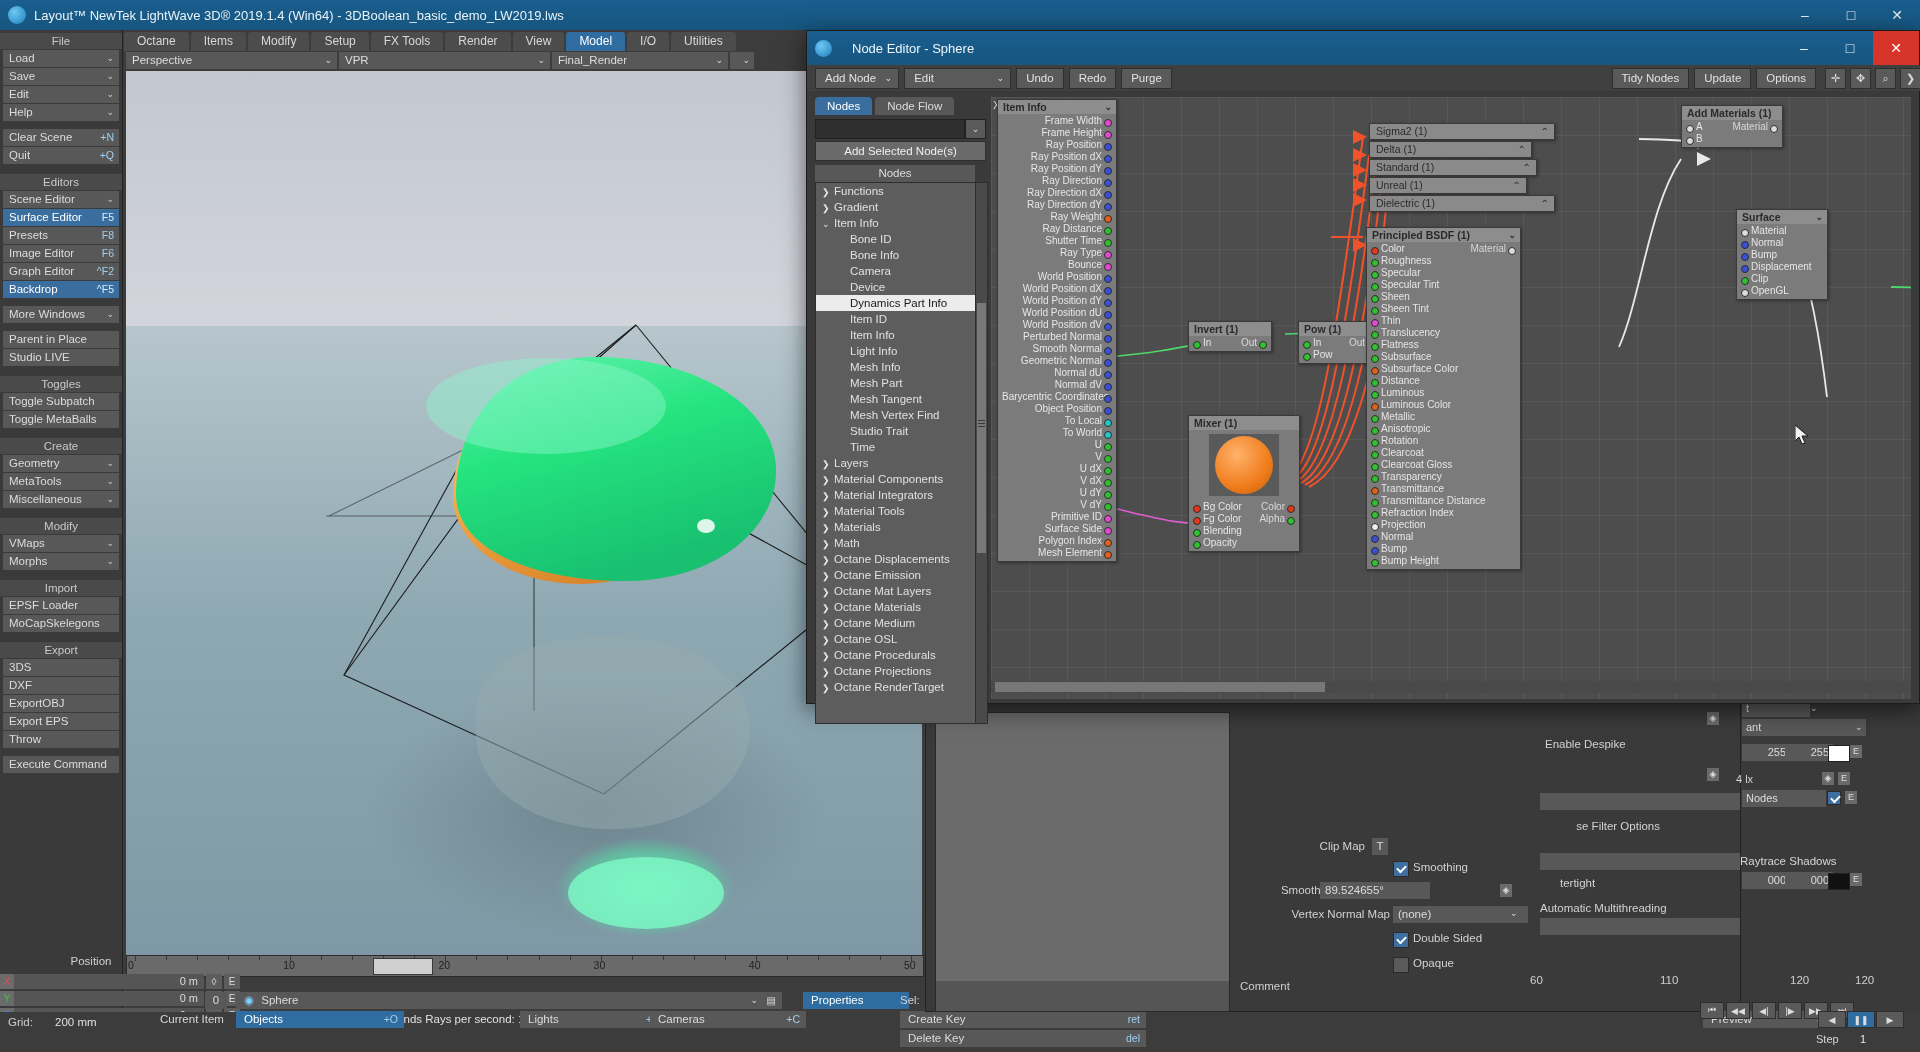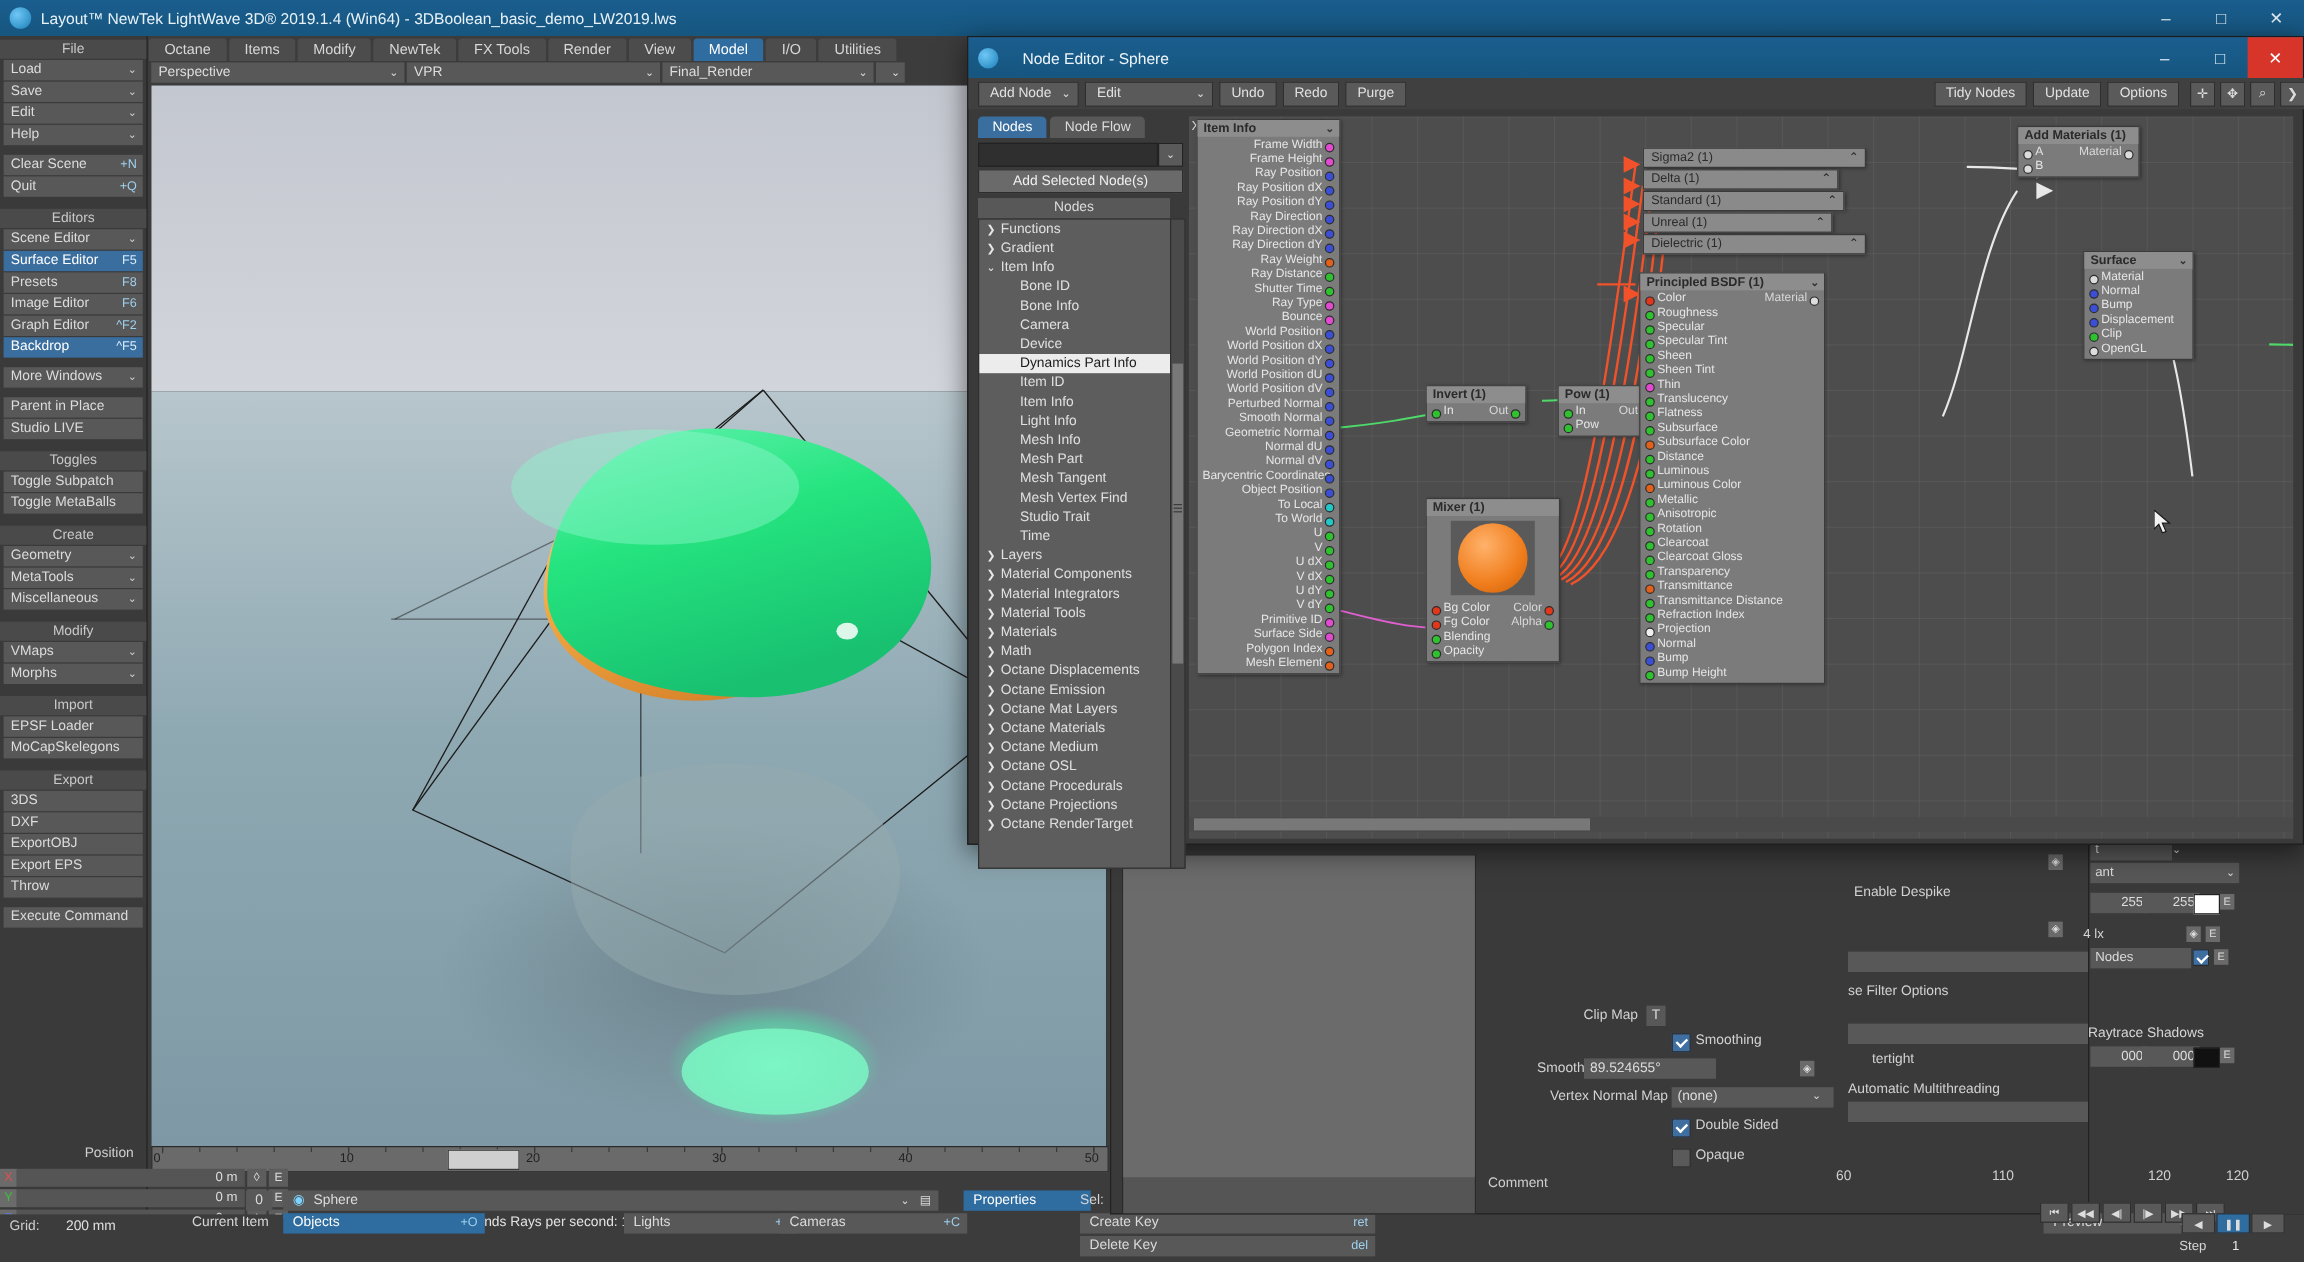--- a/index.html
+++ b/index.html
@@ -204,21 +204,21 @@
       <div class="sb-item"><span>Export EPS</span></div>
       <div class="sb-item"><span>Throw</span></div>
       <div class="sb-gap"></div>
       <div class="sb-item"><span>Execute Command</span></div>
     </div>
 
   <div class="menubar" id="menubar">
       <div class="mtab">Octane</div>
       <div class="mtab">Items</div>
       <div class="mtab">Modify</div>
-      <div class="mtab">NewTek</div>
+      <div class="mtab">Setup</div>
       <div class="mtab">FX Tools</div>
       <div class="mtab">Render</div>
       <div class="mtab">View</div>
       <div class="mtab active">Model</div>
       <div class="mtab">I/O</div>
       <div class="mtab">Utilities</div>
     </div>
 
   <div class="vptools">
     <div style="width:2px"></div>
@@ -423,21 +423,21 @@
   </div>
   <div style="position:absolute;left:1510px;top:908px;font-size:9px;color:#ddd;">⌄</div>
 
   <div class="sr-chk" style="left:1393px;top:932px;"></div>
   <div class="sr-label" style="left:1413px;top:932px;width:100px;text-align:left;">Double Sided</div>
 
   <div class="sr-chk off" style="left:1393px;top:957px;"></div>
   <div class="sr-label" style="left:1413px;top:957px;width:70px;text-align:left;">Opaque</div>
 
   <div class="sr-label" style="left:1545px;top:738px;width:120px;text-align:left;">Enable Despike</div>
-  <div class="sr-label" style="left:1540px;top:820px;width:120px;text-align:left;">se Filter Options</div>
+  <div class="sr-label" style="left:1540px;top:820px;width:120px;text-align:right;">se Filter Options</div>
   <div class="sr-label" style="left:1540px;top:877px;width:110px;text-align:left;padding-left:20px;">tertight</div>
   <div class="sr-label" style="left:1540px;top:902px;width:180px;text-align:left;">Automatic Multithreading</div>
   <div class="env-btn" style="left:1707px;top:712px;">◈</div>
   <div class="env-btn" style="left:1707px;top:768px;">◈</div>
   <div class="sr-field" style="left:1540px;top:793px;width:200px;"></div>
   <div class="sr-field" style="left:1540px;top:853px;width:200px;"></div>
   <div class="sr-field" style="left:1540px;top:918px;width:200px;"></div>
 
   <div class="rpanel"></div>
   <div class="rp-field" style="left:1742px;top:700px;width:64px;">t</div>

